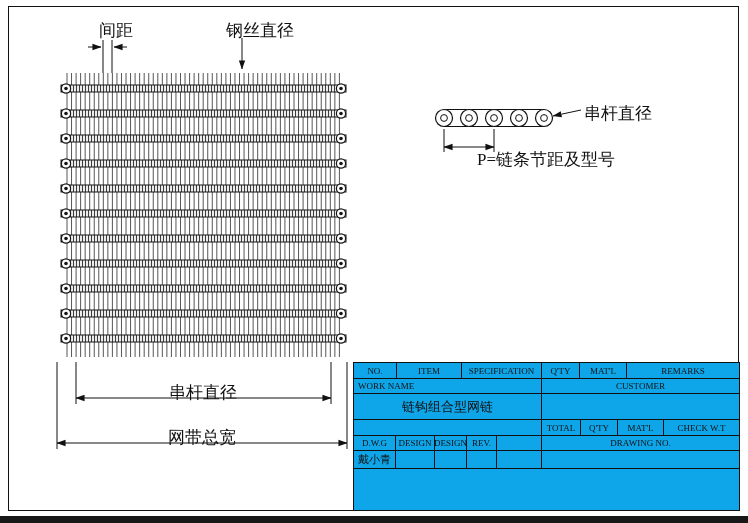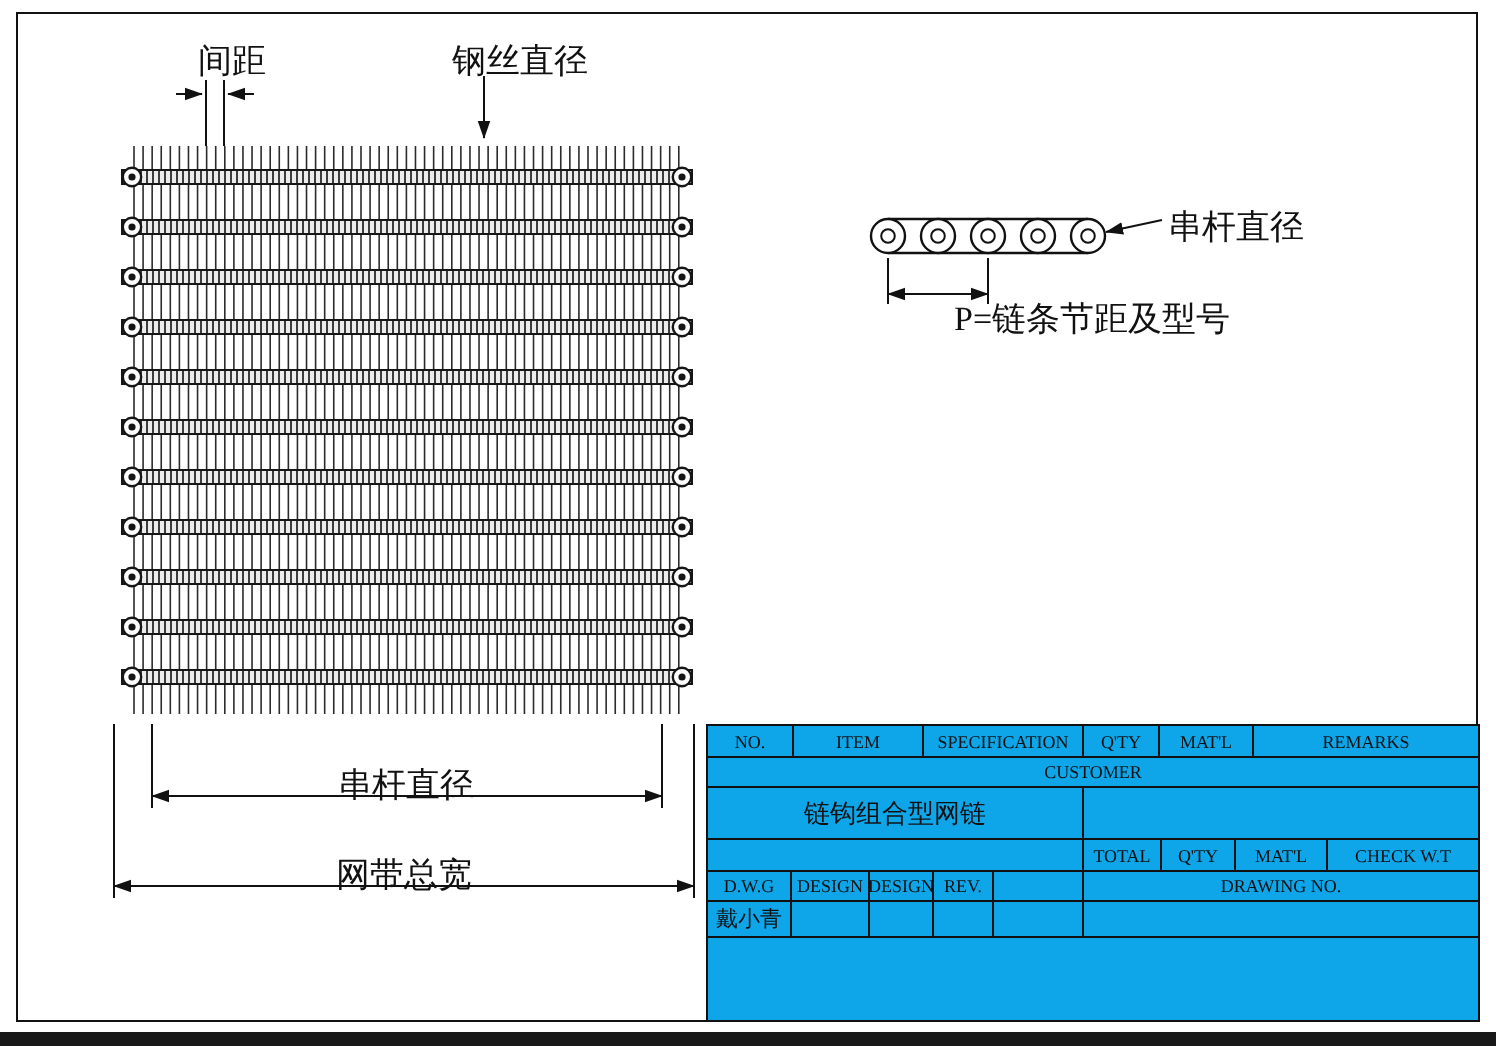--- a/index.html
+++ b/index.html
@@ -257,20 +257,21 @@
     <div class="tr" style="height:16px">
       <div class="td c" style="width:43px">NO.</div>
       <div class="td c" style="width:65px">ITEM</div>
       <div class="td c" style="width:80px">SPECIFICATION</div>
       <div class="td c" style="width:38px">Q'TY</div>
       <div class="td c" style="width:47px">MAT'L</div>
       <div class="td c last grow">REMARKS</div>
     </div>
 
     <div class="tr" style="height:15px">
+      <div class="td pl" style="width:188px">WORK NAME</div>
       <div class="td c last grow">CUSTOMER</div>
     </div>
 
     <div class="tr" style="height:26px">
       <div class="td c cn" style="width:188px">链钩组合型网链</div>
       <div class="td last grow"></div>
     </div>
 
     <div class="tr" style="height:16px">
       <div class="td" style="width:188px"></div>

